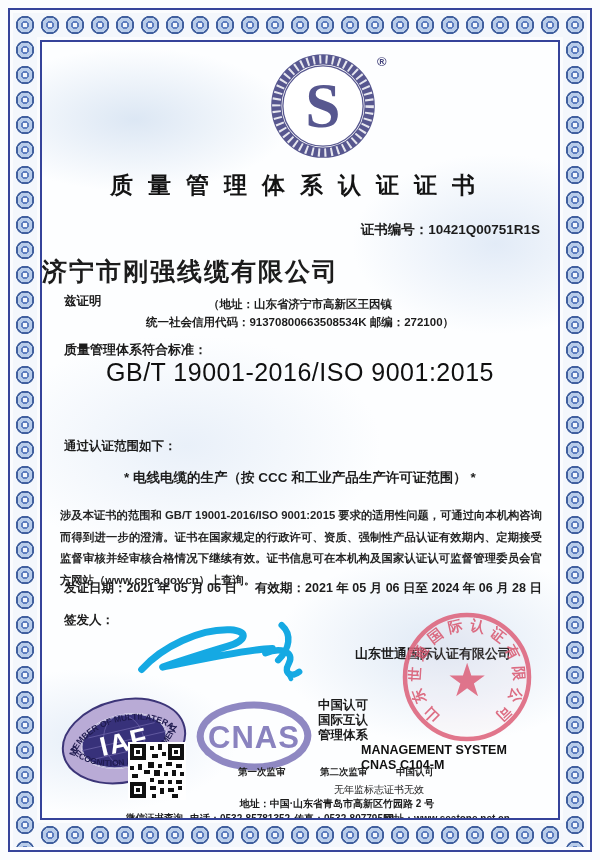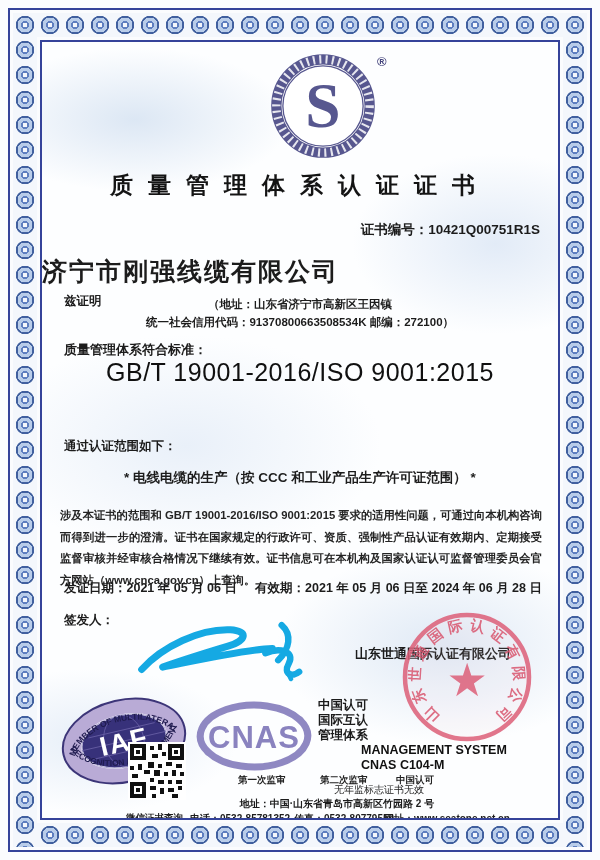--- a/index.html
+++ b/index.html
@@ -56,21 +56,21 @@
   .legal { top:463px; left:18px; right:16px; font-size:11.3px; line-height:1.92; text-align:justify;
            font-weight:bold; color:#242424; }
   .issuedate { top:538px; left:22px; font-size:12.5px; font-weight:bold; }
   .validdate { top:538px; right:16px; font-size:12.5px; font-weight:bold; }
   .signer { top:570px; left:22px; font-size:12.5px; font-weight:bold; }
   .issuer-name { top:603px; left:313px; font-size:13px; font-weight:bold; }
 
   .accred { top:656px; left:276px; font-size:12.5px; font-weight:bold; line-height:15px; color:#111; }
   .accred .en { font-family:"Liberation Sans",sans-serif;padding-left:43px; }
 
-  .audit { font-size:9.5px; font-weight:bold; color:#222;margin-top:8px; }
+  .audit { font-size:9.5px; font-weight:bold; color:#222; }
   .audit1 { top:724px; left:196px; } .audit2 { top:724px; left:278px; } .audit3 { top:724px; left:354px; }
   .invalid { top:741px; left:292px; font-size:10px; font-weight:normal; }
   .addrline { top:755px; left:130px; width:330px; text-align:center; font-size:10px; font-weight:bold; }
   .phone { top:770px; left:148px; font-size:10px; font-weight:bold; }
   .fax   { top:770px; left:252px; font-size:10px; font-weight:bold; }
   .web   { top:770px; left:342px; font-size:10px; font-weight:bold; }
   .qrlabel { top:770px; left:84px; font-size:9.5px; font-weight:bold; }
 
   .reg { top:12px; left:335px; font-size:13px; color:#44447c; font-weight:bold; }
 </style>

